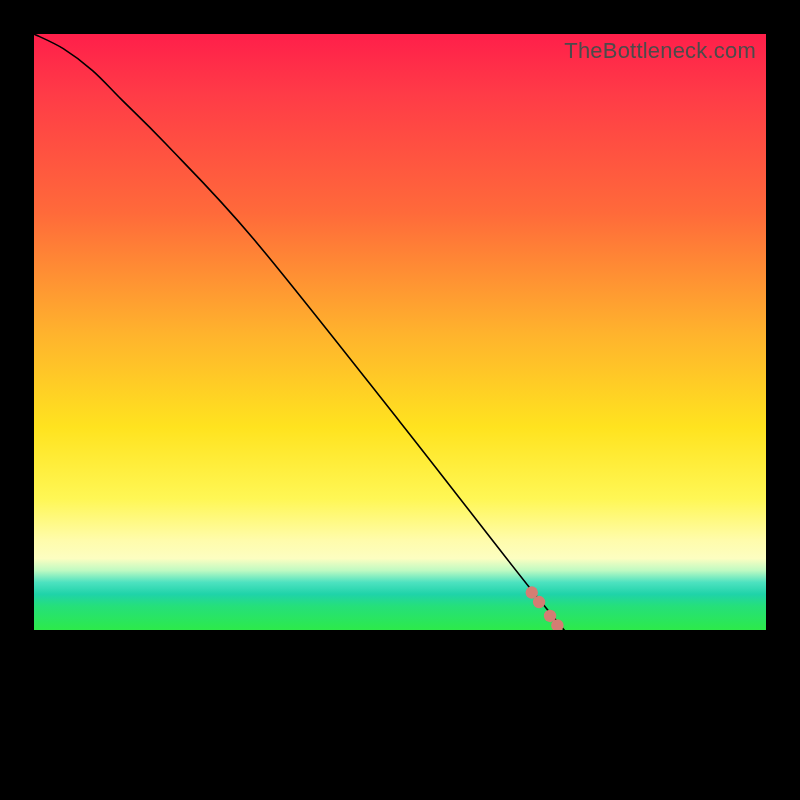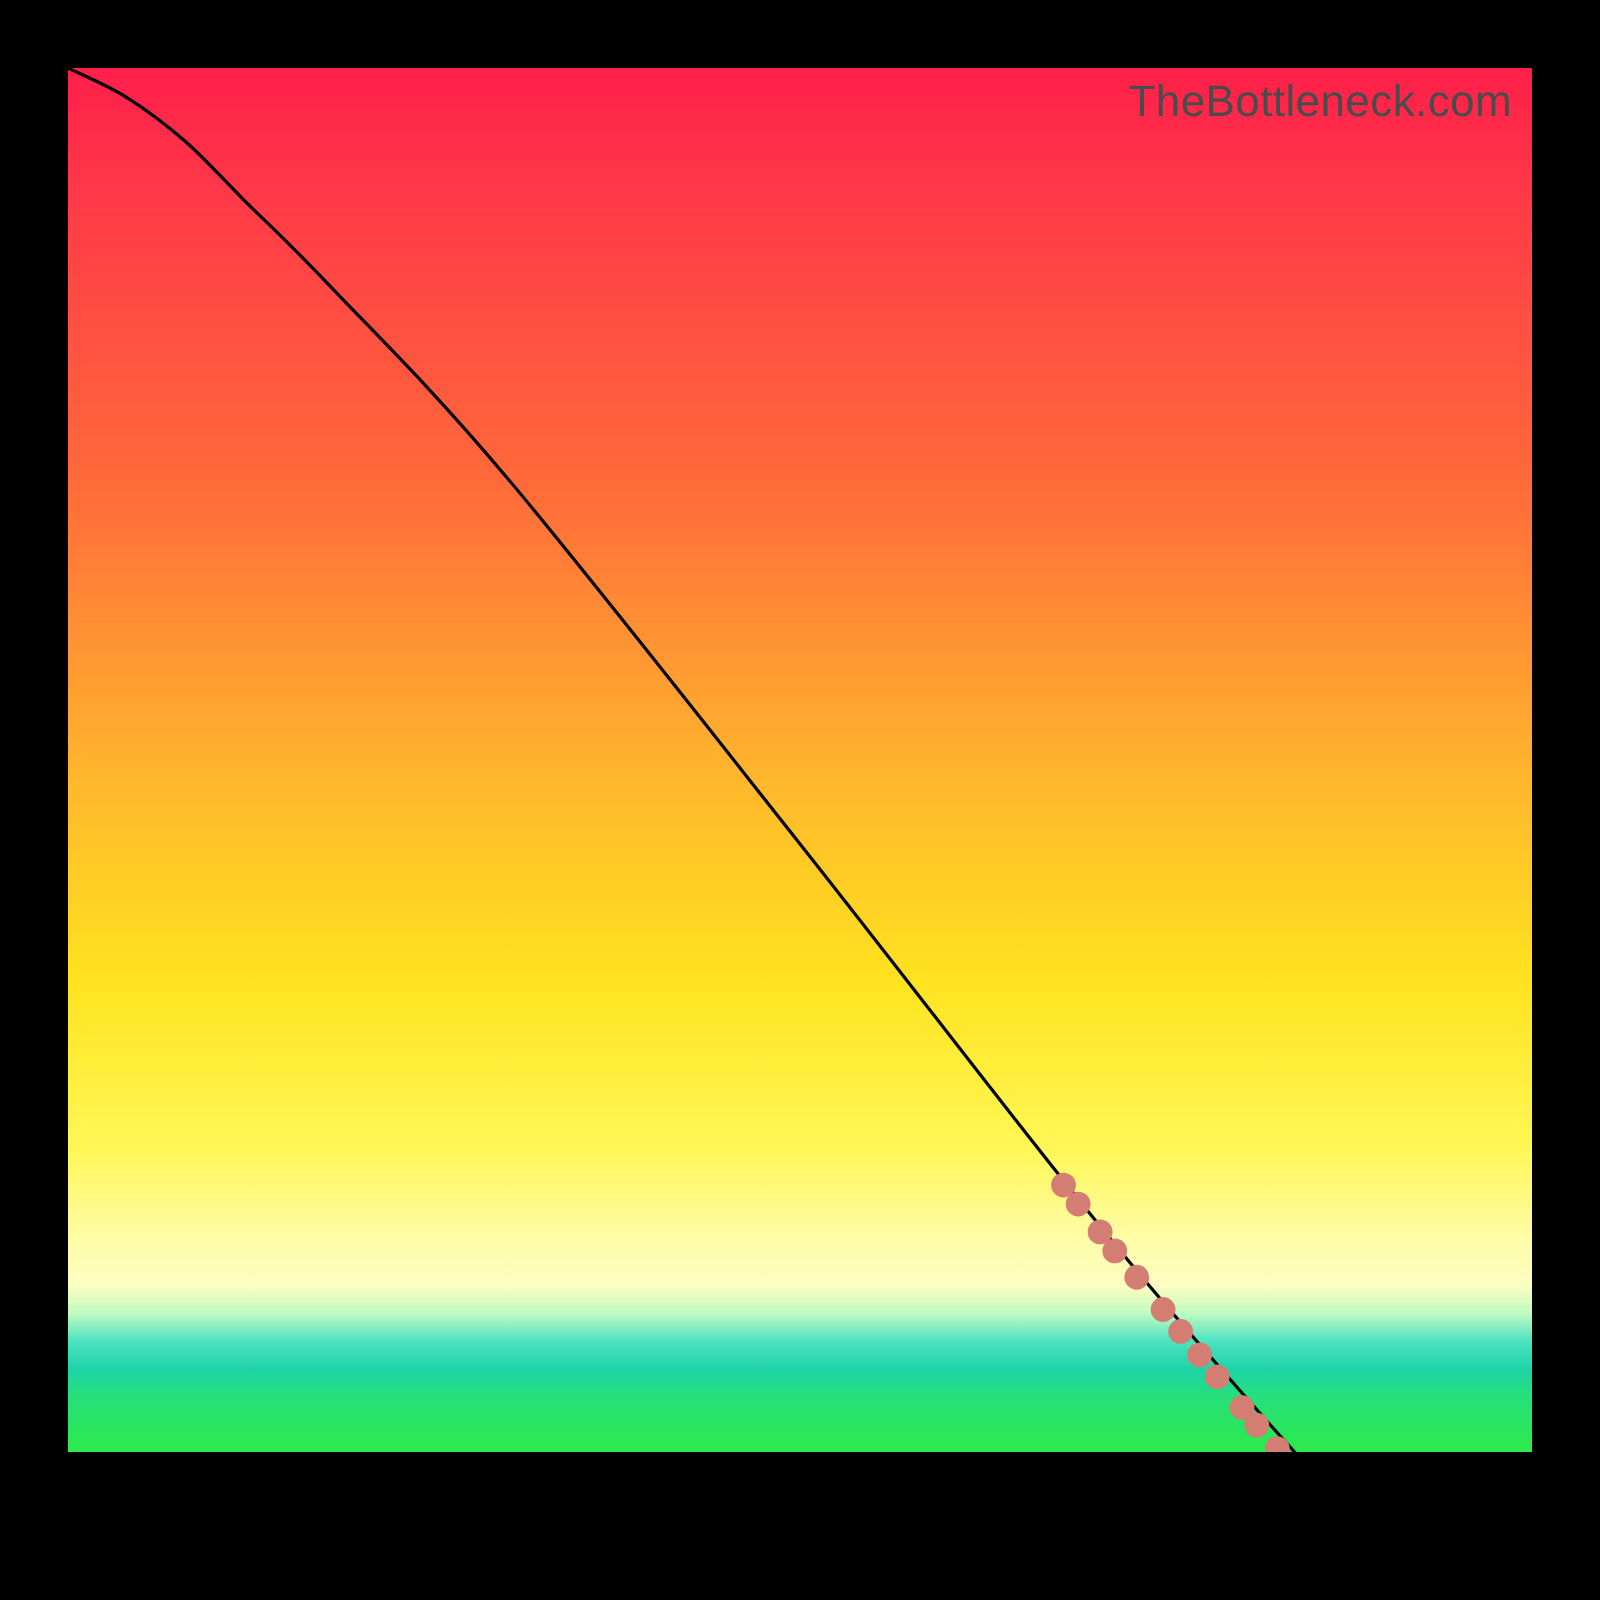--- a/index.html
+++ b/index.html
@@ -15,21 +15,21 @@
     position: relative;
     width: 800px;
     height: 800px;
     background: #000;
   }
   .plot {
     position: absolute;
     left: 34px;
     top: 34px;
     width: 732px;
-    height: 692px;
+    height: 596px;
     overflow: hidden;
   }
   .gradient {
     position: absolute;
     inset: 0;
     
     background: linear-gradient(
       to bottom,
       #ff1f4a 0%,
       #ff3b47 10%,

